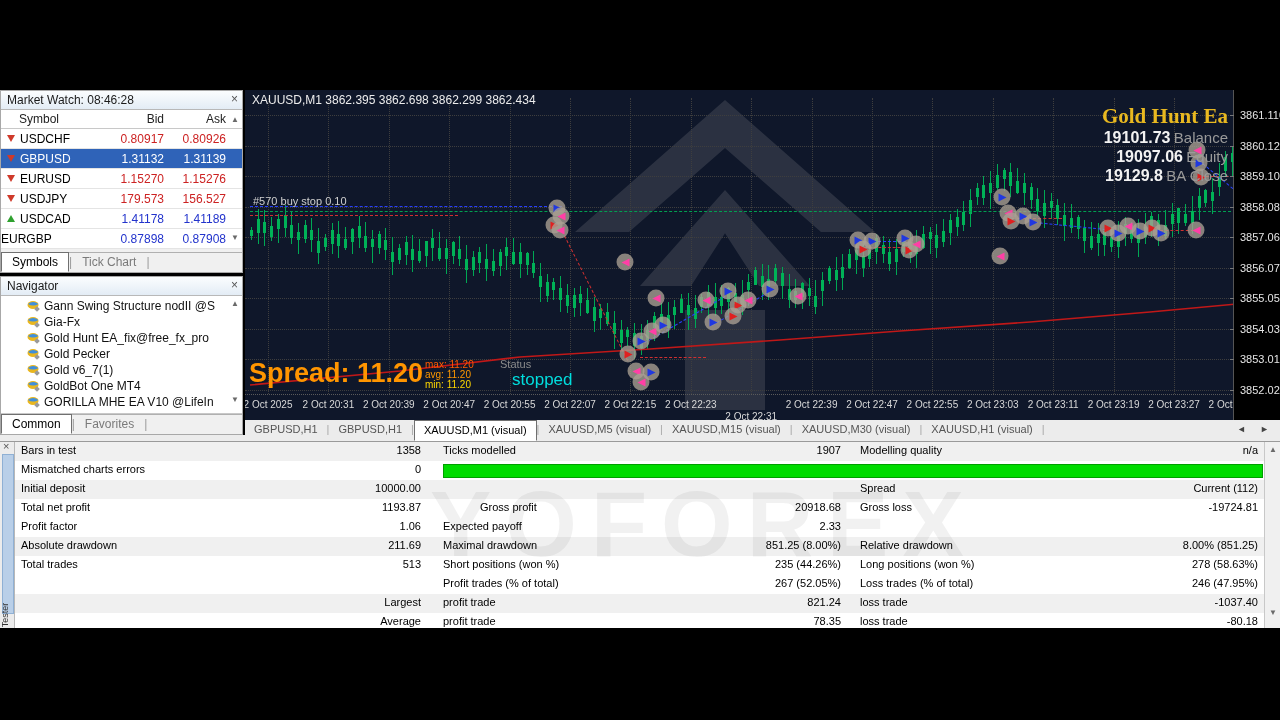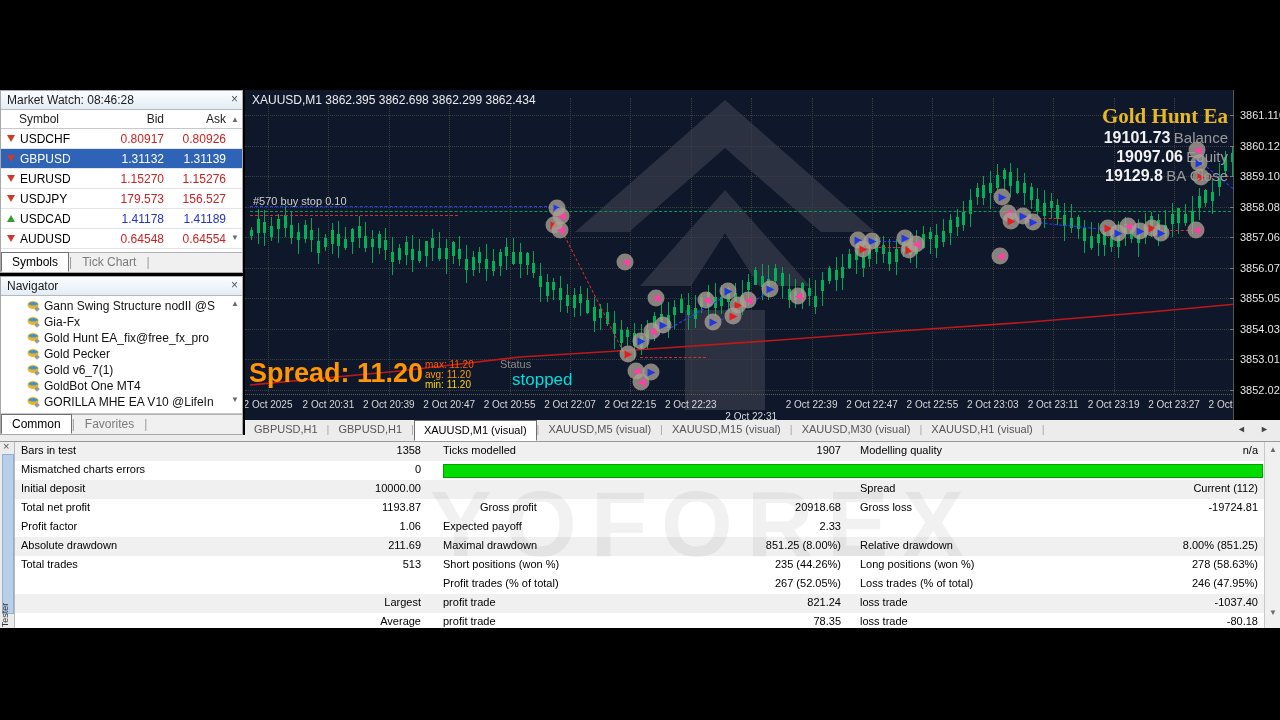--- a/index.html
+++ b/index.html
@@ -93,26 +93,20 @@
           <div class="arr down"></div>
           <div style="flex: 1 1 0%;">USDJPY</div>
           <div class="val red" style="width: 62px; text-align: right;">179.573</div>
           <div class="val red" style="width: 62px; text-align: right; padding-right: 16px;">156.527</div>
         </div>
         <div class="mw-row">
           <div class="arr up"></div>
           <div style="flex: 1 1 0%;">USDCAD</div>
           <div class="val blue" style="width: 62px; text-align: right;">1.41178</div>
           <div class="val blue" style="width: 62px; text-align: right; padding-right: 16px;">1.41189</div>
-        </div>
-        <div class="mw-row">
-          <div class="arr down"></div>
-          <div style="flex: 1 1 0%;">AUDUSD</div>
-          <div class="val red" style="width: 62px; text-align: right;">0.64548</div>
-          <div class="val red" style="width: 62px; text-align: right; padding-right: 16px;">0.64554</div>
         </div>
         <div class="mw-row">
           <div style="flex: 1 1 0%;">EURGBP</div>
           <div class="val blue" style="width: 62px; text-align: right;">0.87898</div>
           <div class="val blue" style="width: 62px; text-align: right; padding-right: 16px;">0.87908</div>
         </div>
       </div>
     <span class="scroll-glyph" style="right:3px;top:24px;">▲</span>
     <span class="scroll-glyph" style="right:3px;top:142px;">▼</span>
     <div class="tabsrow">

